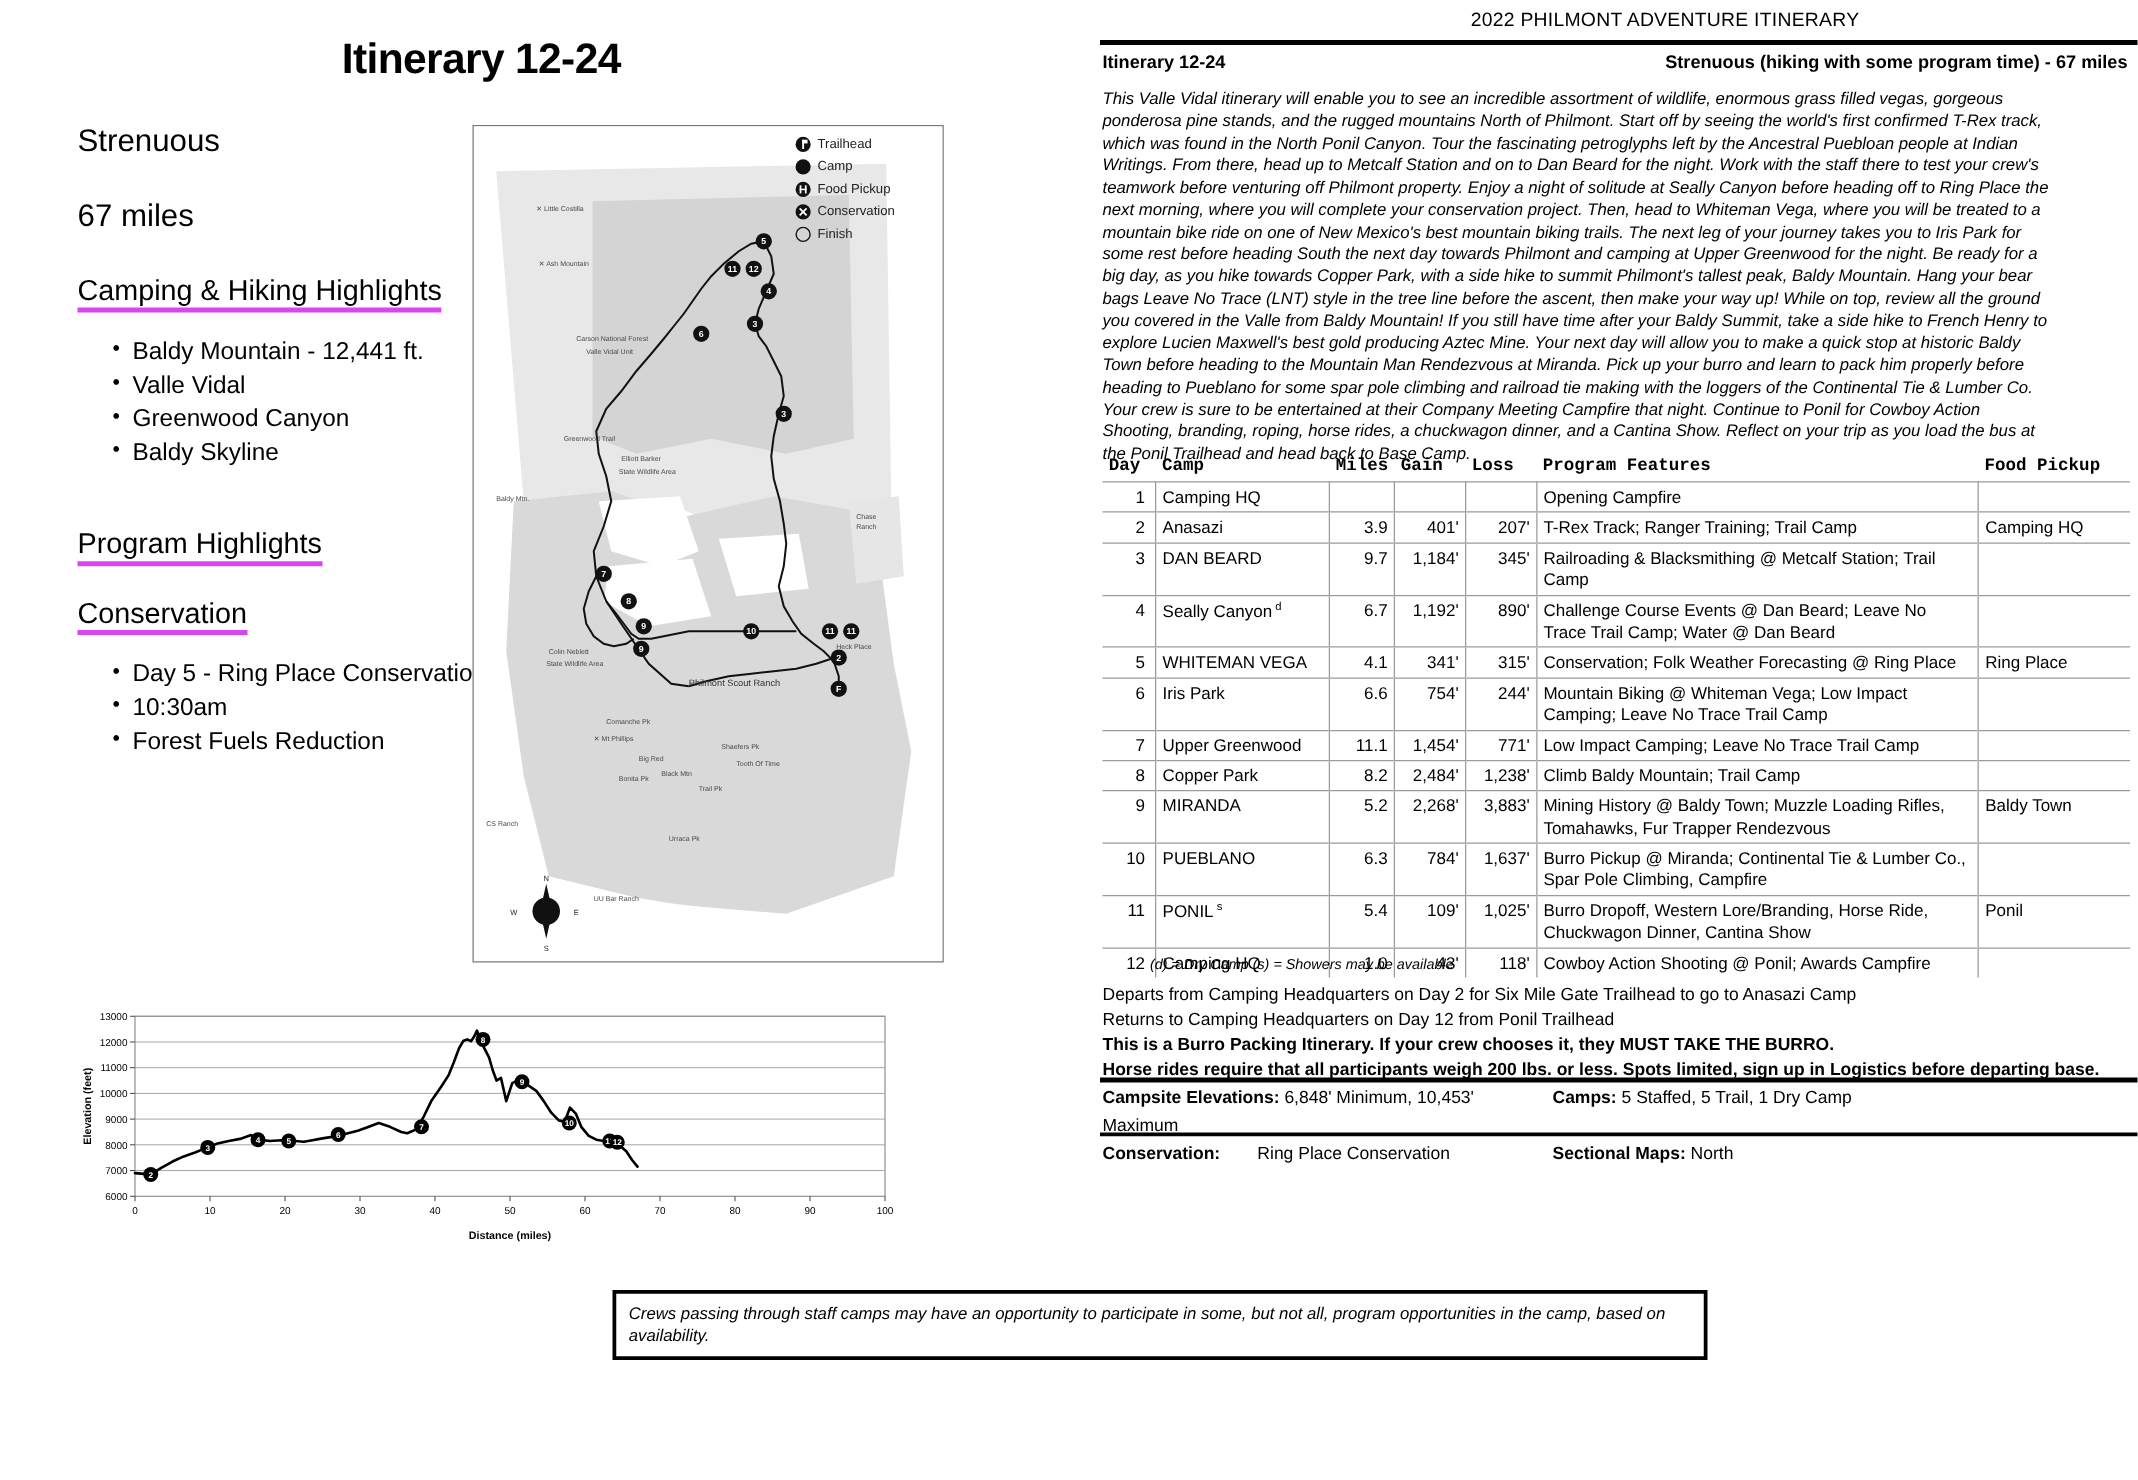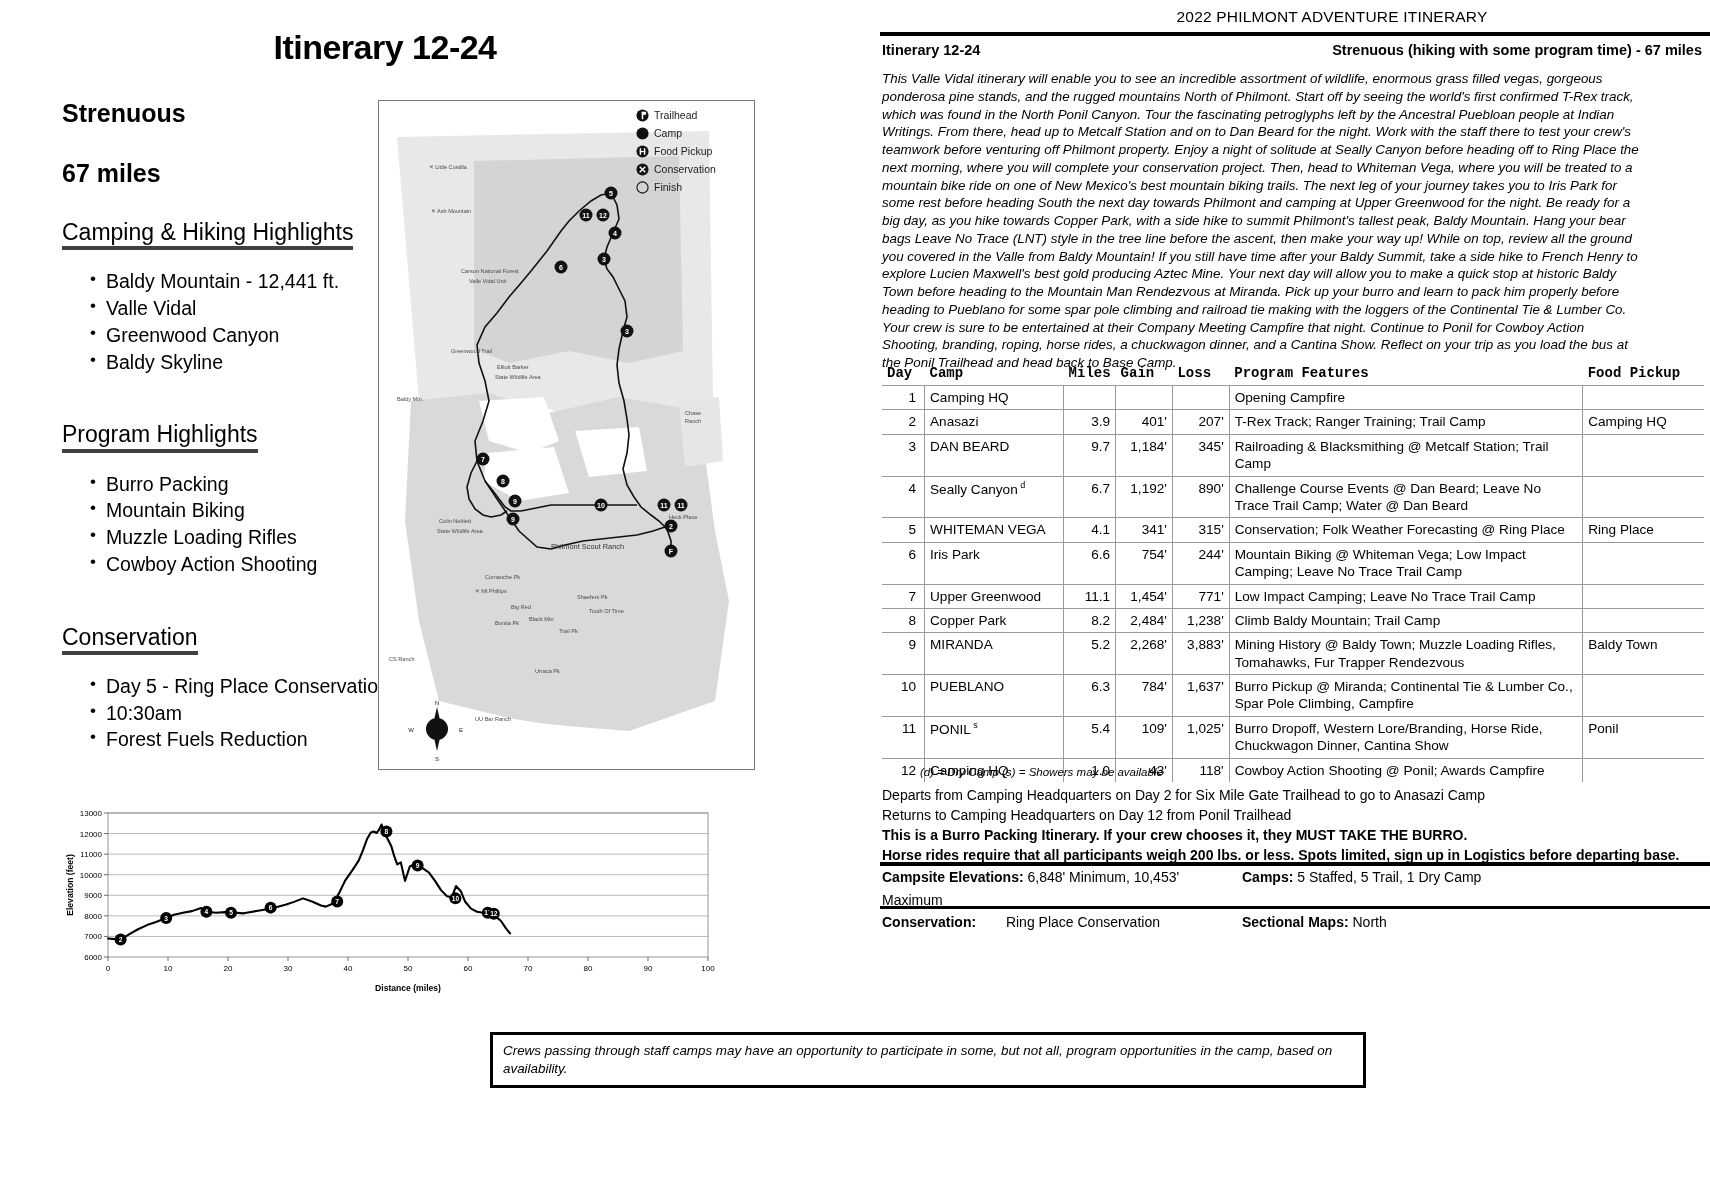--- a/index.html
+++ b/index.html
@@ -23,27 +23,27 @@
     position: absolute; left: 0; top: 28px;
     width: 770px; text-align: center;
     font-size: 34px; font-weight: bold;
     letter-spacing: -0.5px;
   }
   #left-info {
     position: absolute; left: 62px; top: 100px;
     width: 330px;
   }
   .diff-line {
-    font-size: 25px; font-weight: bold;
+    font-size: 25px; font-weight: normal;
     margin: 0 0 32px 0; line-height: 1.1;
   }
   .section-head {
     font-size: 23px; font-weight: normal;
     display: inline-block;
-    border-bottom: 4px solid #404040;
+    border-bottom: 4px solid #d946ef;
     padding-bottom: 1px;
     margin: 0 0 18px 0;
     line-height: 1.15;
   }
   .bullets {
     margin: 0 0 46px 0; padding: 0 0 0 28px;
     list-style: none;
   }
   .bullets li {
     font-size: 19.5px; line-height: 1.37;
@@ -198,26 +198,20 @@
       <ul class="bullets">
         <li>Baldy Mountain - 12,441 ft.</li>
         <li>Valle Vidal</li>
         <li>Greenwood Canyon</li>
         <li>Baldy Skyline</li>
       </ul>
     </div>
 
     <div class="sec-block">
       <div class="section-head">Program Highlights</div>
-      <ul class="bullets">
-        <li>Burro Packing</li>
-        <li>Mountain Biking</li>
-        <li>Muzzle Loading Rifles</li>
-        <li>Cowboy Action Shooting</li>
-      </ul>
     </div>
 
     <div class="sec-block">
       <div class="section-head">Conservation</div>
       <ul class="bullets">
         <li>Day 5 - Ring Place Conservation</li>
         <li>10:30am</li>
         <li>Forest Fuels Reduction</li>
       </ul>
     </div>

